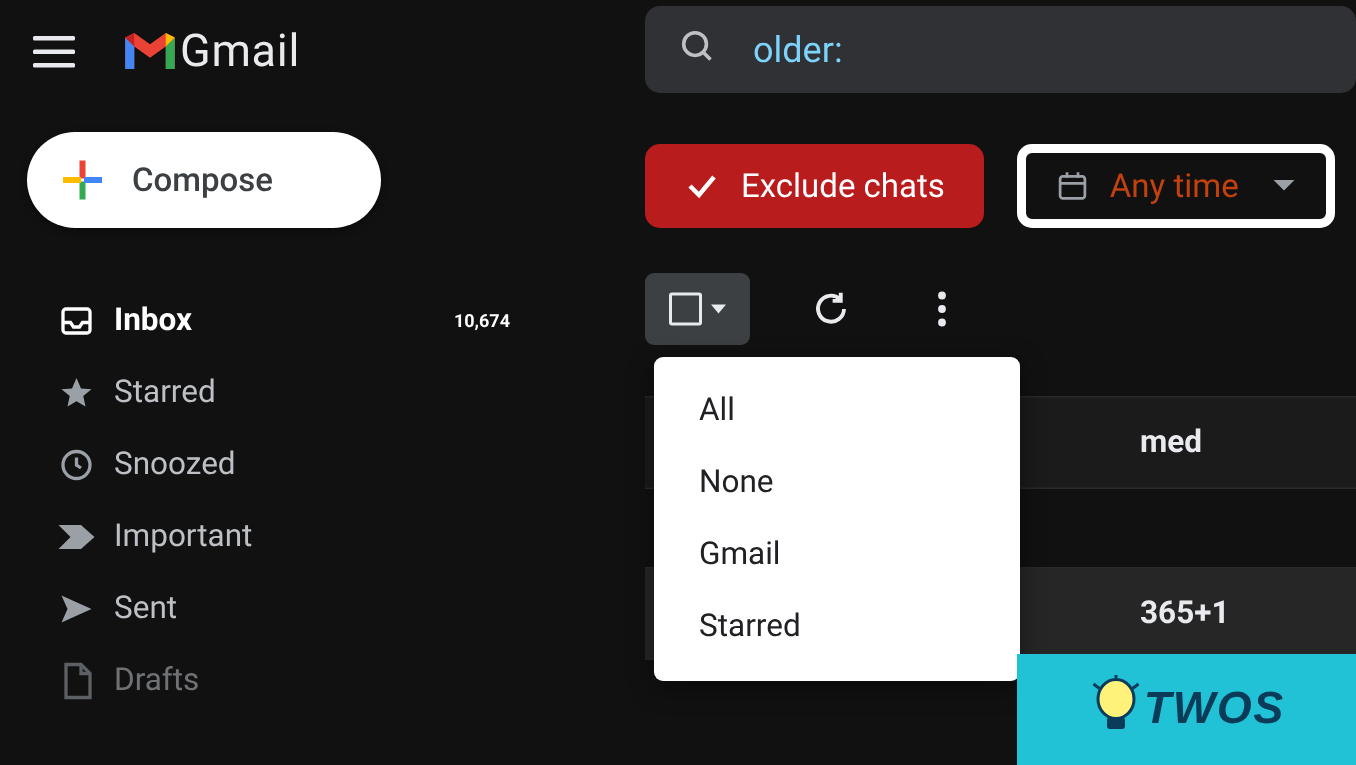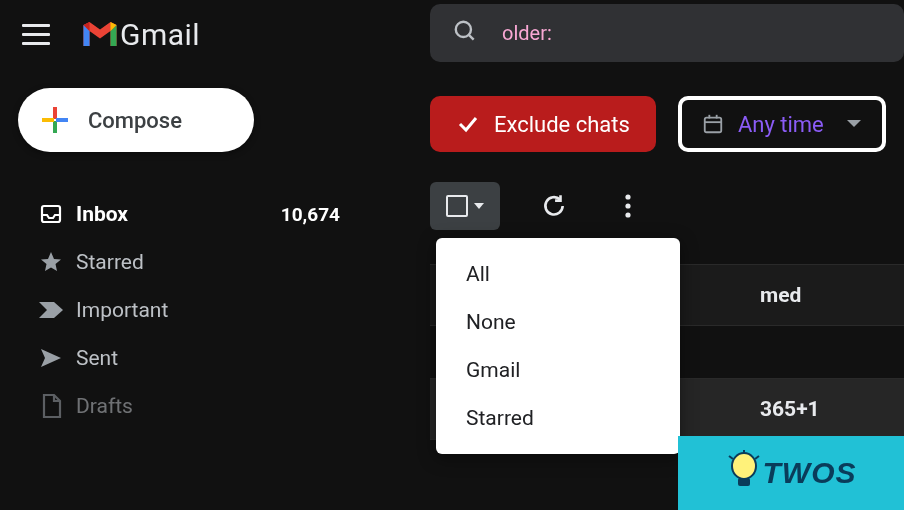--- a/index.html
+++ b/index.html
@@ -28,21 +28,21 @@
     left: 430px; top: 4px;
     height: 58px;
     width: 474px;
     background: #303134;
     border-radius: 10px;
     display: flex;
     align-items: center;
     padding: 0 22px;
     gap: 24px;
   }
-  .searchbar .q { font-size: 20px; color: #f9a8d4; }
+  .searchbar .q { font-size: 24px; color: #7dd3fc; }
 
   .sidebar {
     position: absolute;
     left: 0; top: 88px;
     width: 380px;
     padding-left: 18px;
   }
   .compose {
     background: #fff;
     color: #3c4043;
@@ -67,42 +67,42 @@
     align-items: center;
     height: 48px;
     padding-left: 20px;
     gap: 12px;
     font-size: 21px;
     color: #bdc1c6;
     cursor: pointer;
   }
   .nav-item.active { color: #fff; font-weight: 700; }
   .nav-item.active .nav-label { font-weight: 700; }
-  .nav-item .count { margin-left: auto; margin-right: 40px; font-weight: 700; color: #fff; font-size: 19px; }
+  .nav-item .count { margin-left: auto; margin-right: 40px; font-weight: 700; color: #fff; font-size: 12px; }
   .nav-icon { width: 26px; height: 26px; display: flex; align-items: center; justify-content: center; }
   .nav-icon svg { display:block; }
   .nav-item.drafts { opacity: 0.55; }
 
   .main {
     position: absolute;
     left: 430px; top: 96px; right: 0;
   }
   .chips { display: flex; gap: 22px; align-items: center; }
   .chip {
     height: 56px;
     border-radius: 10px;
     display: flex;
     align-items: center;
     padding: 0 26px;
     font-size: 22px;
     gap: 14px;
     cursor: pointer;
   }
   .chip.blue { background: #b91c1c; color: #fff; align-items: center; }
-  .chip.out { background: transparent; border: 4px solid #ffffff; color: #8b5cf6; padding: 0 20px; }
+  .chip.out { background: transparent; border: 6px solid #ffffff; color: #c2410c; padding: 0 20px; }
   .chip svg { display:block; }
 
   .toolbar {
     margin-top: 26px;
     display: flex;
     align-items: center;
     gap: 34px;
     height: 56px;
   }
   .select-box {
@@ -225,20 +225,29 @@
 
   <div class="nav-item">
     <span class="nav-icon">
       <svg width="24" height="24" viewBox="0 0 24 24" fill="#9aa0a6">
           <path d="M12 2 L15 9 L22 9.5 L16.5 14 L18 21 L12 17.5 L6 21 L7.5 14 L2 9.5 L9 9 Z"></path>
         </svg>
     </span>
     <span class="nav-label">Starred</span>
   </div>
 
+  <div class="nav-item">
+    <span class="nav-icon">
+      <svg width="24" height="24" viewBox="0 0 24 24" fill="none" stroke="#9aa0a6" stroke-width="2.2">
+          <circle cx="12" cy="12" r="9"></circle>
+          <path d="M12 7 V12 L15 14"></path>
+        </svg>
+    </span>
+    <span class="nav-label">Snoozed</span>
+  </div>
 
   <div class="nav-item">
     <span class="nav-icon">
       <svg width="26" height="20" viewBox="0 0 26 20" fill="#9aa0a6">
           <path d="M1 2 H16 L25 10 L16 18 H1 L9 10 Z"></path>
         </svg>
     </span>
     <span class="nav-label">Important</span>
   </div>
 

